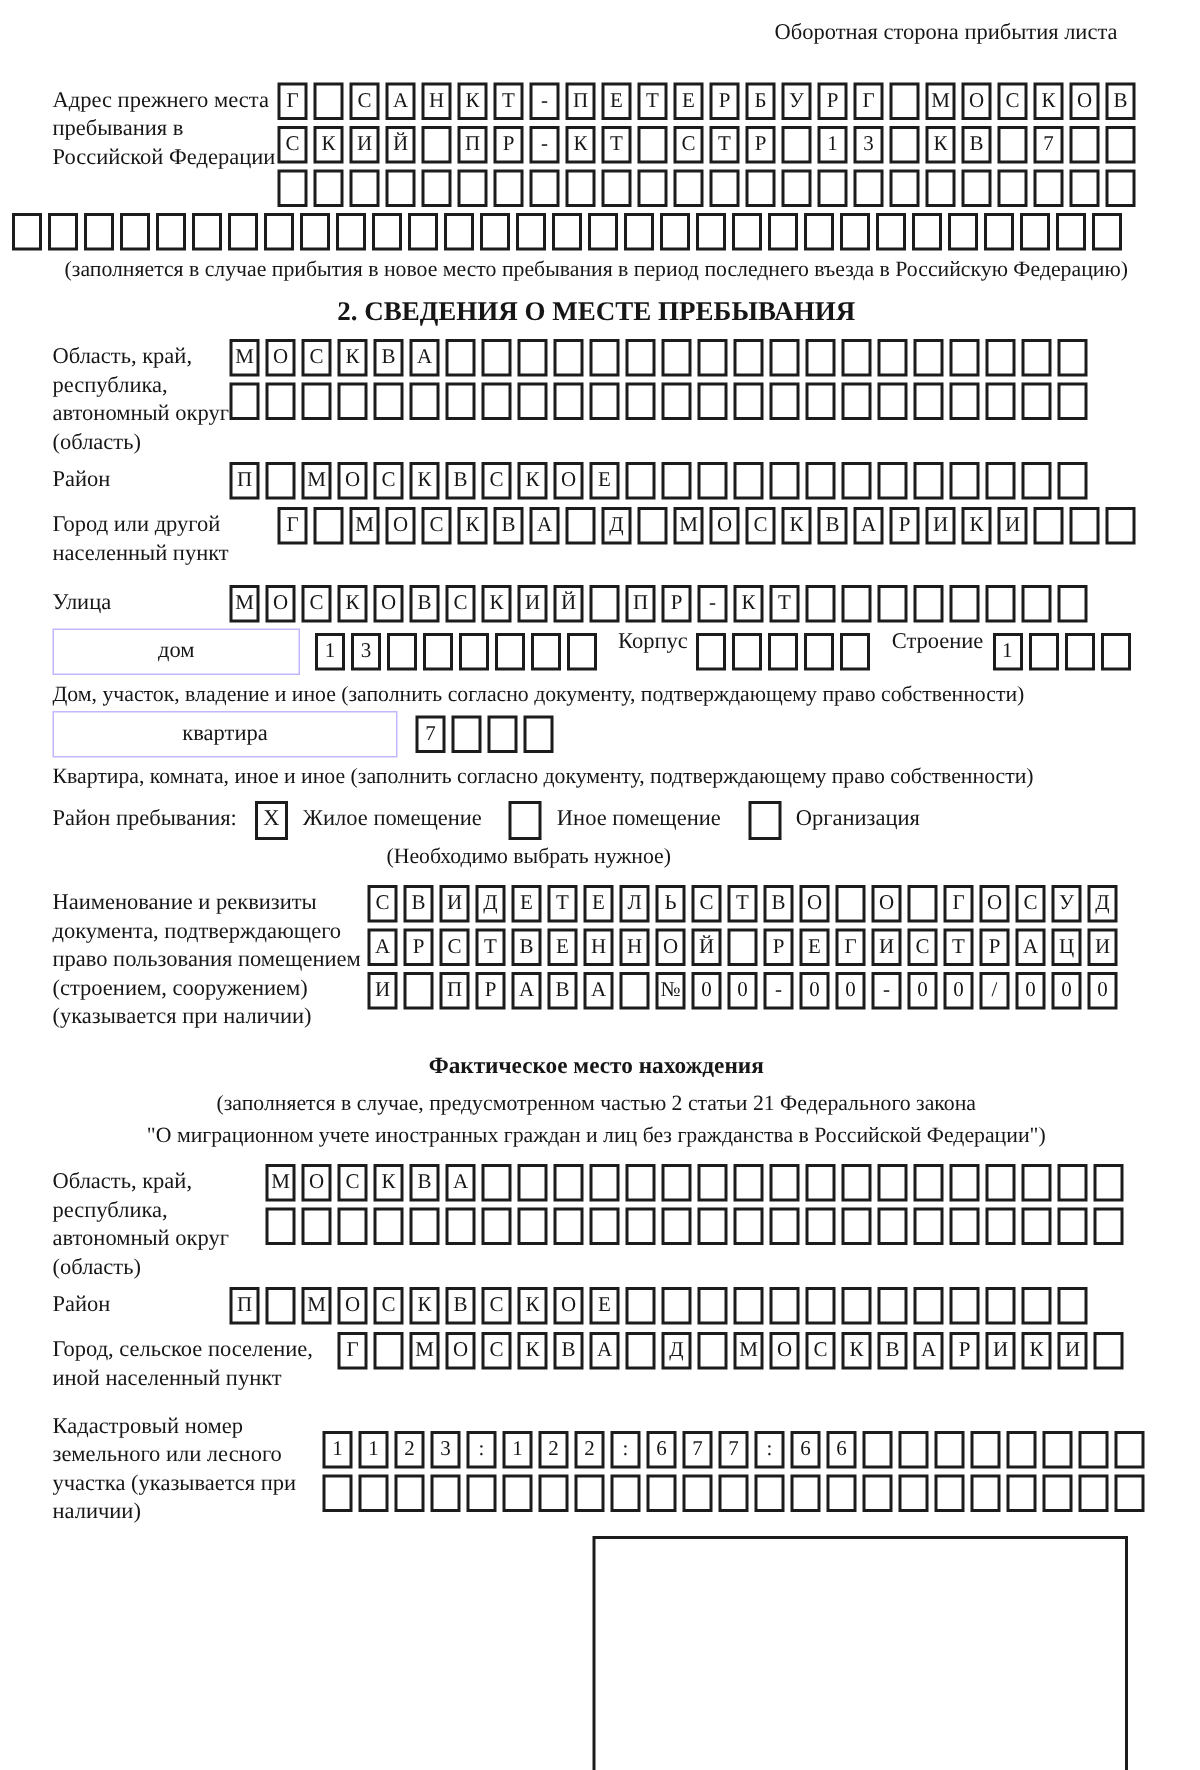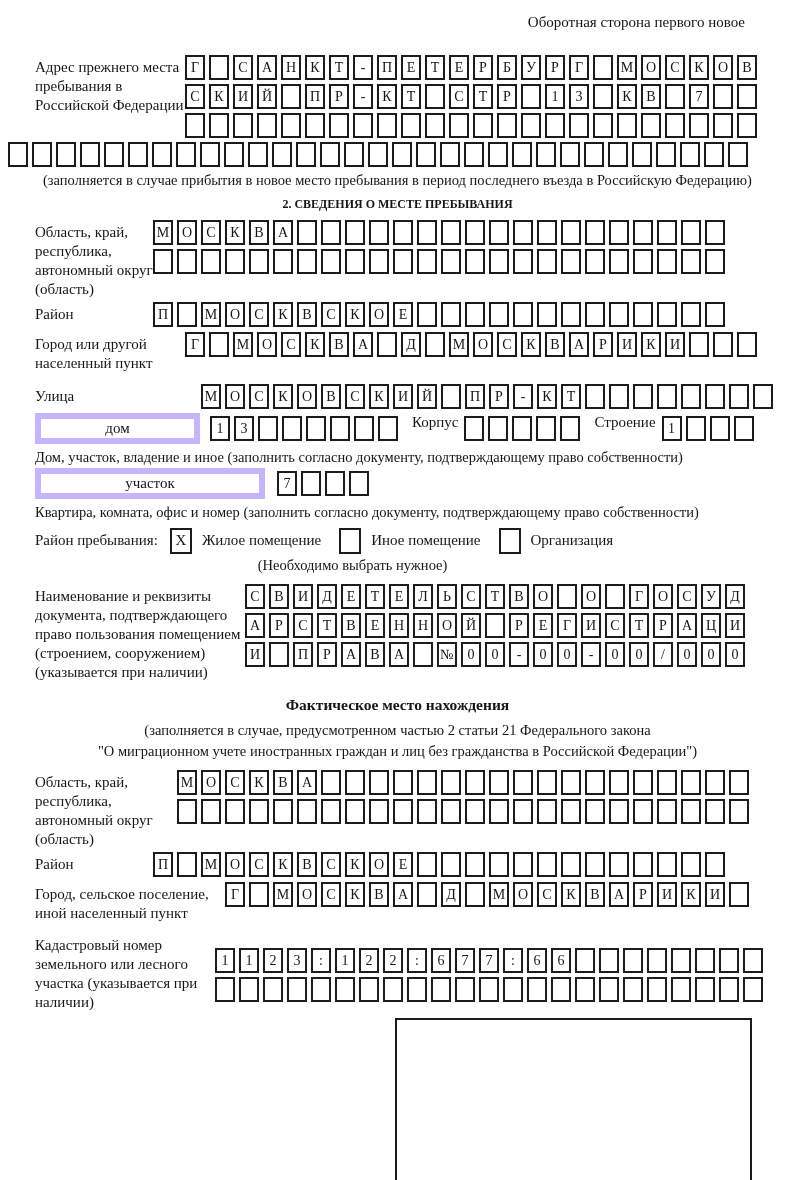--- a/index.html
+++ b/index.html
@@ -27,32 +27,32 @@
   }
   .caption { font-size:14.5px; line-height:18px; margin-bottom:4px; }
   .center { text-align:center; }
   .bold { font-weight:bold; }
 
   
   .addr-lbl { width:150px; }
   .row-full { margin-left:-27px; }
   .addr-note { font-size:14.5px; margin:2px 30px 8px 0; }
 
-  .s2-title { font-size:12px; margin:6px 30px 8px 0; }
+  .s2-title { font-size:18px; margin:6px 30px 8px 0; }
 
   .lbl-region { width:118px; }
   .lbl-short { width:118px; }
   .lbl-city { width:150px; }
   .group { margin-bottom:2px; min-height:80px; }
   .single { margin-bottom:1px; }
 
   
   .inline-row { display:flex; align-items:center; height:27px; margin:2px 0 6px 0; }
   .big-box {
-    border:6px solid #c4b5fd; height:31px;
+    border:1px solid #c4b5fd; height:31px;
     display:flex; align-items:center; justify-content:center;
     font-size:15px; flex:none;
   }
   .house-box { width:165px; margin-right:10px; }
   .apt-box { width:230px; margin-right:12px; }
   .inline-lbl { font-size:15px; margin:0 6px 12px 10px; flex:none; }
 
   
   .stay-row { display:flex; align-items:center; margin:6px 0 2px 0; height:27px; }
   .chk {
@@ -78,21 +78,21 @@
     margin-left:360px; margin-top:6px;
     width:357px; height:174px;
     border:2px solid #1c1c1c;
   }
 </style>
 </head>
 <body>
 
 <div class="page">
 
-  <div class="header-note">Оборотная сторона первого новое</div>
+  <div class="header-note">Оборотная сторона прибытия листа</div>
 
   <div class="formrow">
     <div class="lbl addr-lbl">Адрес прежнего места пребывания в Российской Федерации</div>
     <div class="rows">
       <div class="boxrow">
           <div class="cbox">Г</div>
           <div class="cbox"></div>
           <div class="cbox">С</div>
           <div class="cbox">А</div>
           <div class="cbox">Н</div>
@@ -318,21 +318,21 @@
         <div class="cbox">Р</div>
         <div class="cbox">И</div>
         <div class="cbox">К</div>
         <div class="cbox">И</div>
         <div class="cbox"></div>
         <div class="cbox"></div>
         <div class="cbox"></div>
       </div>
   </div>
 
-  <div class="formrow single" style="margin-top:11px;gap:48px;">
+  <div class="formrow single" style="margin-top:11px;">
     <div class="lbl lbl-short">Улица</div>
     <div class="boxrow">
         <div class="cbox">М</div>
         <div class="cbox">О</div>
         <div class="cbox">С</div>
         <div class="cbox">К</div>
         <div class="cbox">О</div>
         <div class="cbox">В</div>
         <div class="cbox">С</div>
         <div class="cbox">К</div>
@@ -379,29 +379,29 @@
     <div class="boxrow" style="margin-bottom:0;">
         <div class="cbox">1</div>
         <div class="cbox"></div>
         <div class="cbox"></div>
         <div class="cbox"></div>
       </div>
   </div>
   <div class="caption">Дом, участок, владение и иное (заполнить согласно документу, подтверждающему право собственности)</div>
 
   <div class="inline-row">
-    <div class="big-box apt-box">участок</div>
+    <div class="big-box apt-box">квартира</div>
     <div class="boxrow" style="margin-bottom:0;">
         <div class="cbox">7</div>
         <div class="cbox"></div>
         <div class="cbox"></div>
         <div class="cbox"></div>
       </div>
   </div>
-  <div class="caption">Квартира, комната, офис и номер (заполнить согласно документу, подтверждающему право собственности)</div>
+  <div class="caption">Квартира, комната, иное и иное (заполнить согласно документу, подтверждающему право собственности)</div>
 
   <div class="stay-row">
     <div class="stay-lbl">Район пребывания:</div>
     <div class="chk">X</div>
     <div class="opt-lbl">Жилое помещение</div>
     <div class="chk"></div>
     <div class="opt-lbl">Иное помещение</div>
     <div class="chk"></div>
     <div class="opt-lbl">Организация</div>
   </div>

